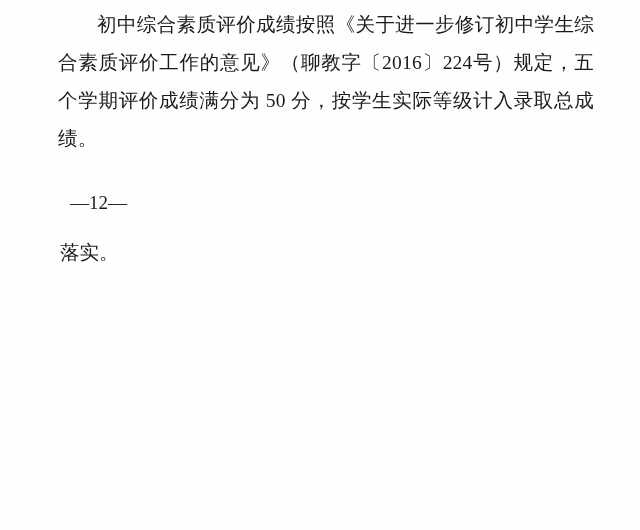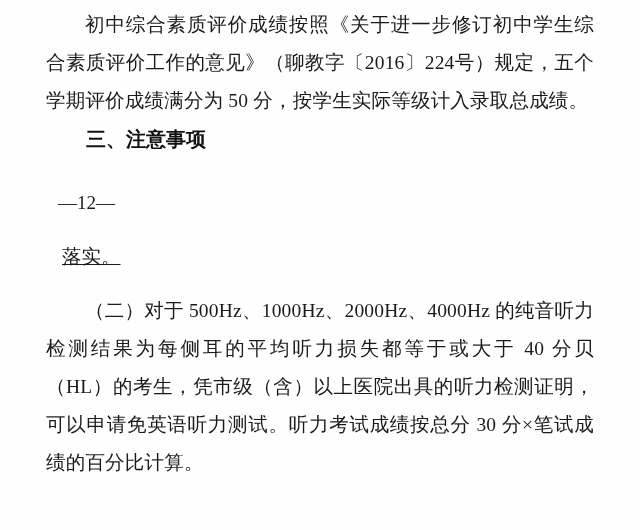--- a/index.html
+++ b/index.html
@@ -12,21 +12,21 @@
     background: #ffffff;
     font-family: "Liberation Serif", "DejaVu Serif", serif;
     color: #1b1b1b;
     overflow: hidden;
   }
   .page {
     position: relative;
     width: 640px;
     height: 530px;
     box-sizing: border-box;
-    padding: 6px 46px 0 46px;
+    padding: 6px 46px 0 58px;
     background: #fefefe;
   }
   .para {
     font-size: 19.5px;
     line-height: 38px;
     text-align: justify;
     text-justify: inter-ideograph;
     letter-spacing: 0.2px;
     margin: 0;
     color: #1a1a1a;
@@ -46,34 +46,31 @@
     font-size: 19px;
     line-height: 38px;
     margin: 12px;
     padding-top: 14px;
     text-align: left;
     color: #1a1a1a;
   }
   .short {
     font-size: 19.5px;
     line-height: 38px;
-    margin: 16px;
+    margin: 2px;
     color: #1a1a1a;
-    text-decoration: underline;
   }
 </style>
 </head>
 <body>
 
 <div class="page">
 
   <p class="para indent">初中综合素质评价成绩按照《关于进一步修订初中学生综合素质评价工作的意见》（聊教字〔2016〕224号）规定，五个学期评价成绩满分为 50 分，按学生实际等级计入录取总成绩。</p>
 
-  <p class="heading">三、注意事项</p>
 
 
   <p class="pagenum">—12—</p>
 
   <p class="short">落实。</p>
 
-  <p class="para indent">（二）对于 500Hz、1000Hz、2000Hz、4000Hz 的纯音听力检测结果为每侧耳的平均听力损失都等于或大于 40 分贝（HL）的考生，凭市级（含）以上医院出具的听力检测证明，可以申请免英语听力测试。听力考试成绩按总分 30 分×笔试成绩的百分比计算。</p>
 
 </div>
 
 </body></html>

